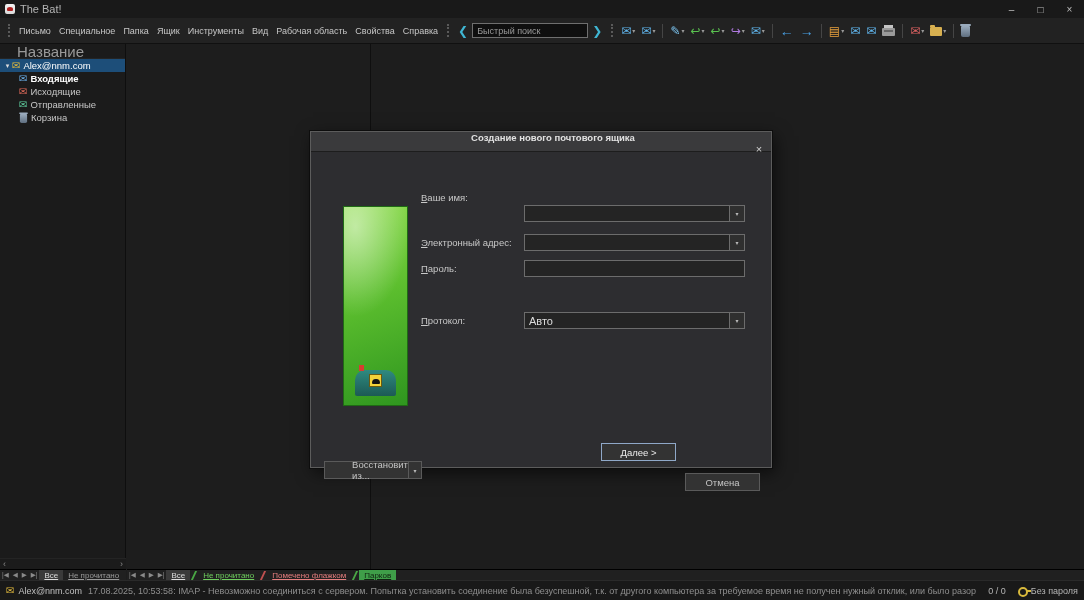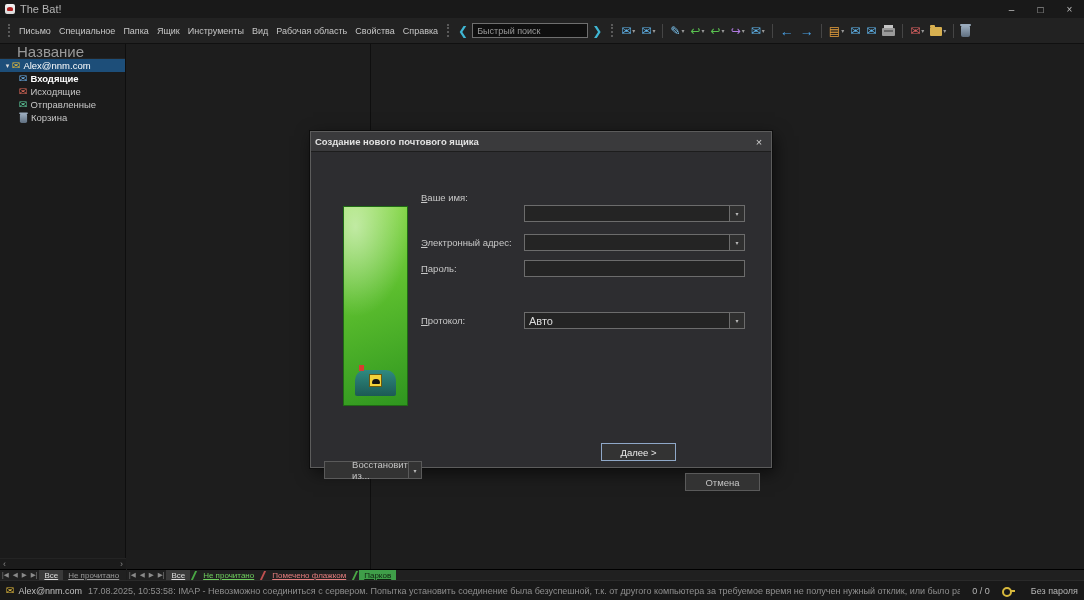--- a/index.html
+++ b/index.html
@@ -77,32 +77,32 @@
   .green-bg{background:#3f9e49;color:#0f2410;}
 
   
   .statusbar{position:absolute;left:0;right:0;bottom:0;height:20px;background:#191919;
     border-top:1px solid #2a2a2a;display:flex;align-items:center;padding:0 6px;font-size:9px;
     color:#9a9a9a;gap:6px;white-space:nowrap;}
   .sb-account{color:#c0c0c0;display:flex;align-items:center;gap:4px;flex:none;}
   .sb-acc-icon{font-size:10px;color:#e0b83c;line-height:1;}
   .sb-log{flex:1;overflow:hidden;color:#8f8f8f;}
   .sb-counter{color:#b5b5b5;flex:none;margin:0 6px;}
-  .sb-pass{display:flex;align-items:center;gap:16px;flex:none;color:#b5b5b5;}
+  .sb-pass{display:flex;align-items:center;gap:0;flex:none;color:#b5b5b5;}
   .key-icon{width:13px;height:8px;position:relative;flex:none;}
   .key-icon::before{content:'';position:absolute;left:0;top:0;width:6px;height:6px;
     border:2px solid #d8b93c;border-radius:50%;}
   .key-icon::after{content:'';position:absolute;left:8px;top:3px;width:5px;height:2px;background:#d8b93c;}
 
   
   .dialog{position:absolute;left:310px;top:131px;width:462px;height:337px;background:#2d2d30;
     border:1px solid #5c5c5c;box-shadow:0 0 0 1px #0d0d0d,3px 5px 16px rgba(0,0,0,.6);
     z-index:10;font-size:10px;}
-  .dlg-titlebar{height:20px;background:#3a3a3c;display:flex;align-items:center;padding-left:4px;
-    border-bottom:1px solid #1d1d1d;}
+  .dlg-titlebar{height:20px;background:#3a3a3c;display:flex;align-items:center;padding-left:24px;
+    border-bottom:1px solid #1d1d1d;flex-direction:column;}
   .dlg-title{font-weight:bold;font-size:9.5px;color:#e2e2e2;}
   .dlg-close{margin-left:auto;width:24px;height:100%;display:flex;align-items:center;
     justify-content:center;color:#cfcfcf;font-size:11px;}
   .dlg-body{position:absolute;left:0;right:0;top:20px;bottom:0;}
   .banner{position:absolute;left:32px;top:54px;width:65px;height:200px;border:1px solid #1f6b14;
     background:
       radial-gradient(90px 150px at 18% 10%,rgba(255,255,255,.5),rgba(255,255,255,0) 60%),
       linear-gradient(160deg,#8edc4e 0%,#5cbe2e 45%,#2f961f 100%);}
   .mailbox{position:absolute;left:11px;bottom:9px;width:41px;height:26px;
     background:linear-gradient(#2f8a80,#1c5a55);border-radius:10px 10px 2px 2px;}

